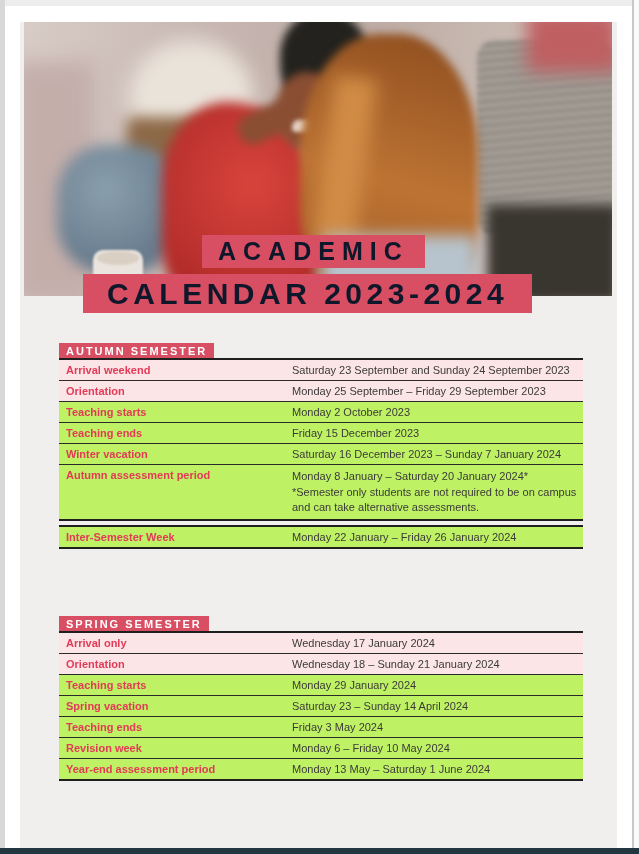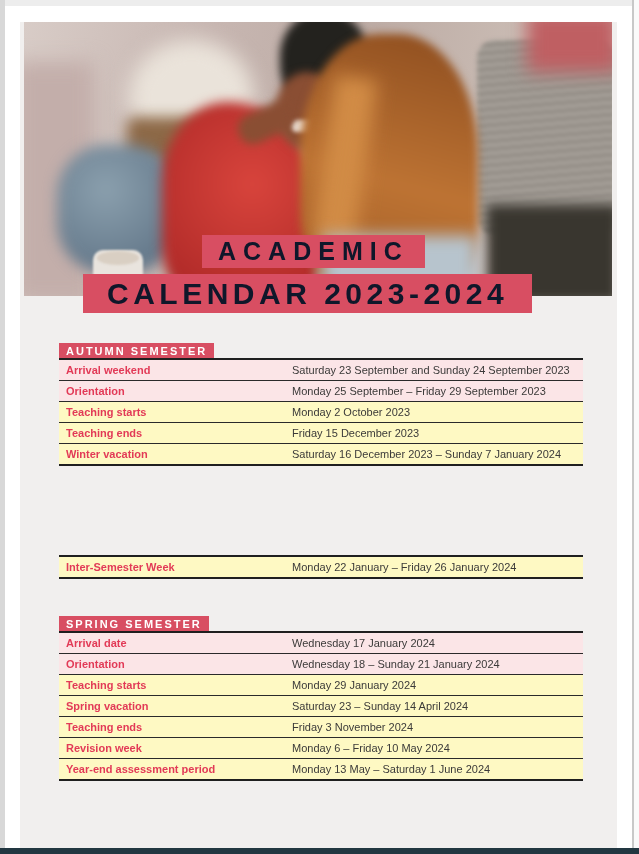--- a/index.html
+++ b/index.html
@@ -44,25 +44,25 @@
   .b-cup{left:69px;top:228px;width:50px;height:50px;background:#e9e4de;border-radius:10px 10px 6px 6px;filter:blur(1px);}
   .b-cuptop{left:73px;top:229px;width:42px;height:14px;background:#d9cfc3;border-radius:50%;filter:blur(1px);}
 
   
   .banner{z-index:5;display:flex;align-items:center;background:var(--accent);color:#0f172a;font-weight:bold;}
   .banner-1{left:202px;top:235px;height:33px;padding:0 16px;font-size:25px;letter-spacing:7px;}
   .banner-2{left:83px;top:274px;height:39px;padding:0 24px;font-size:30px;letter-spacing:4.5px;}
 
   
   .section{left:59px;width:524px;z-index:2;}
-  .sec-autumn{top:340px;} .sec-inter{top:555px;} .sec-spring{top:577px;margin-top:36px;}
+  .sec-autumn{top:340px;} .sec-inter{top:525px;} .sec-spring{top:577px;margin-top:36px;}
   .sec-head{display:inline-flex;align-items:center;height:15px;padding:0 7px;background:var(--accent);
     color:#fff;font-size:11px;font-weight:bold;letter-spacing:2px;vertical-align:bottom;}
   .cal-table{border-top:2px solid var(--border-dark);background:transparent;}
-  .cal-row{display:flex;background:#fef9c3;border-bottom:1px solid #2a2a2a;}
+  .cal-row{display:flex;background:#bef264;border-bottom:1px solid #2a2a2a;}
   .cal-row:last-child{border-bottom:2px solid var(--border-dark);}
   .cal-row.shaded{background:var(--row-shade);align-items:center;}
   .cal-label{width:233px;padding:4px 4px 3px 7px;font-size:11px;font-weight:bold;color:var(--label-red);line-height:13px;}
   .cal-date{flex:1;padding:4px 6px 3px 0;font-size:11px;color:var(--date-text);line-height:13px;white-space:pre-line;}
   .cal-row.tall .cal-date{line-height:15.5px;}
 </style>
 </head>
 <body>
 
 <div class="abs edge-top"></div>
@@ -119,60 +119,66 @@
       <div class="cal-row">
         <div class="cal-label">Teaching ends</div>
         <div class="cal-date">Friday 15 December 2023</div>
       </div>
 
       <div class="cal-row">
         <div class="cal-label">Winter vacation</div>
         <div class="cal-date">Saturday 16 December 2023 – Sunday 7 January 2024</div>
       </div>
 
+      <div class="cal-row tall">
+        <div class="cal-label">Autumn assessment period</div>
+        <div class="cal-date">Monday 8 January – Saturday 20 January 2024*
+*Semester only students are not required to be on campus
+and can take alternative assessments.</div>
+      </div>
     </div>
 </div>
 
 <div class="abs section sec-inter">
   <div class="cal-table">
 
       <div class="cal-row">
         <div class="cal-label">Inter-Semester Week</div>
         <div class="cal-date">Monday 22 January – Friday 26 January 2024</div>
       </div>
     </div>
 </div>
 
 <div class="abs section sec-spring">
   <div class="sec-head">SPRING SEMESTER</div>
   <div class="cal-table">
 
       <div class="cal-row shaded">
-        <div class="cal-label">Arrival date</div>
+        <div class="cal-label">Arrival only</div>
         <div class="cal-date">Wednesday 17 January 2024</div>
       </div>
 
       <div class="cal-row shaded">
         <div class="cal-label">Orientation</div>
         <div class="cal-date">Wednesday 18 – Sunday 21 January 2024</div>
       </div>
 
       <div class="cal-row">
         <div class="cal-label">Teaching starts</div>
         <div class="cal-date">Monday 29 January 2024</div>
       </div>
 
       <div class="cal-row">
         <div class="cal-label">Spring vacation</div>
         <div class="cal-date">Saturday 23 – Sunday 14 April 2024</div>
       </div>
 
       <div class="cal-row">
         <div class="cal-label">Teaching ends</div>
-        <div class="cal-date">Friday 3 November 2024</div>
+        <div class="cal-date">Friday 3 May 2024</div>
       </div>
 
       <div class="cal-row">
         <div class="cal-label">Revision week</div>
         <div class="cal-date">Monday 6 – Friday 10 May 2024</div>
       </div>
 
       <div class="cal-row">
         <div class="cal-label">Year-end assessment period</div>
         <div class="cal-date">Monday 13 May – Saturday 1 June 2024</div>

